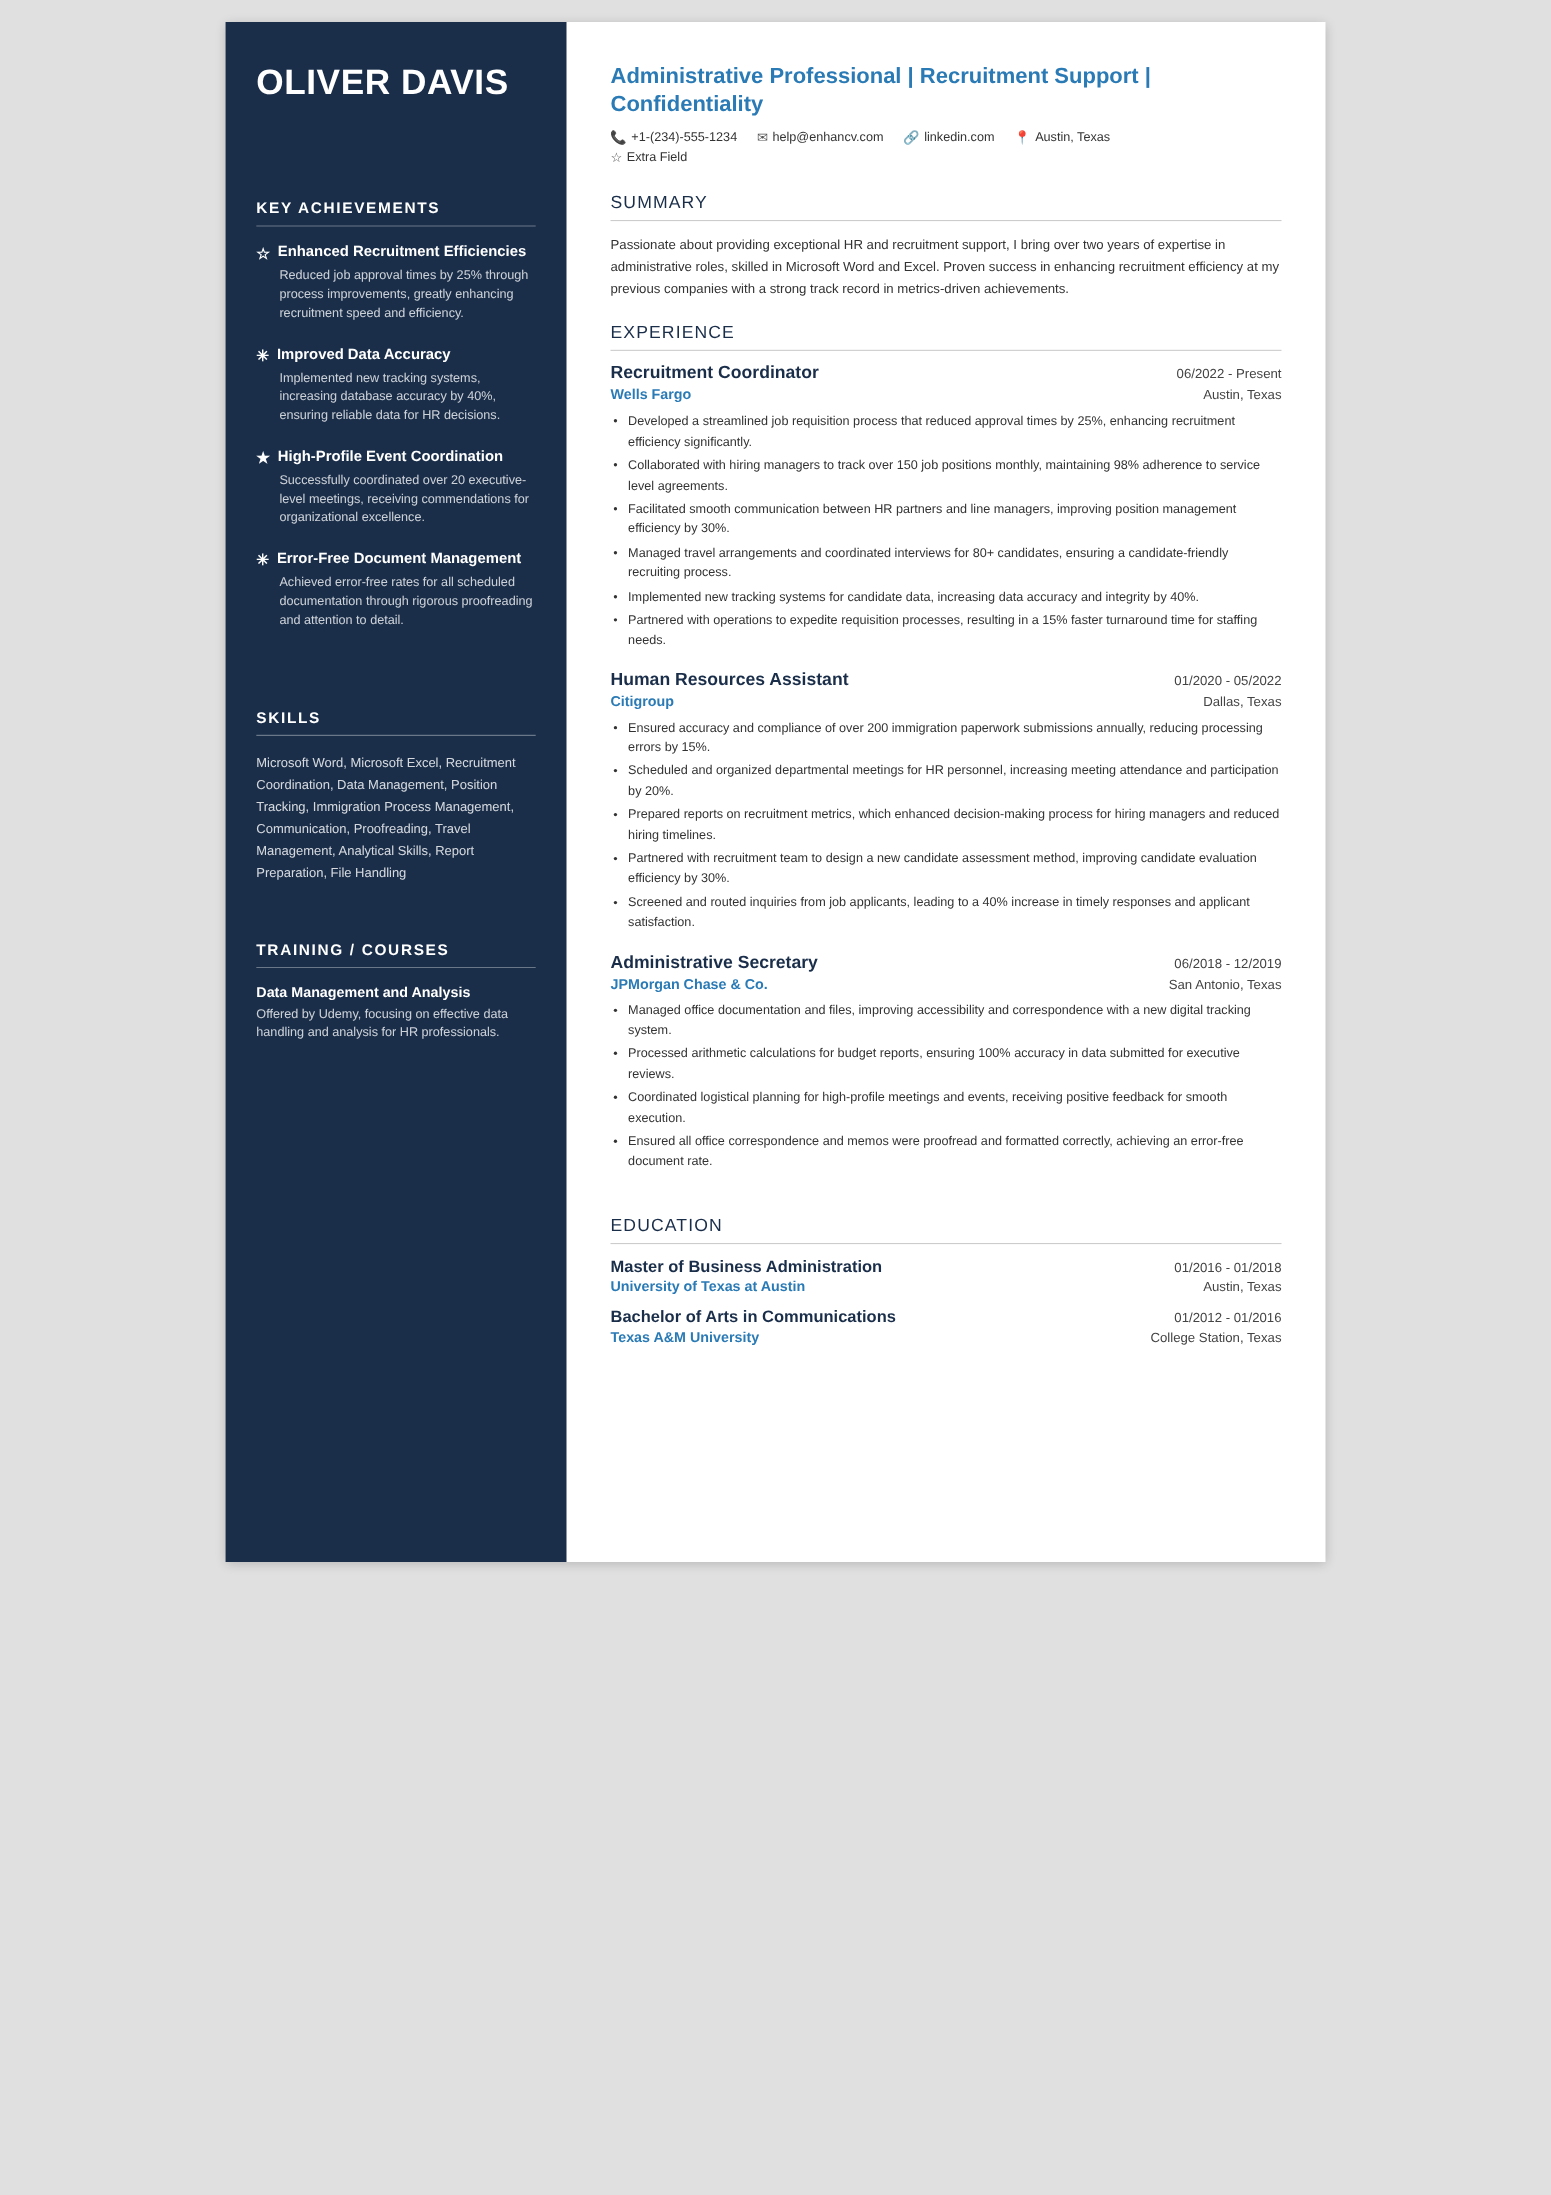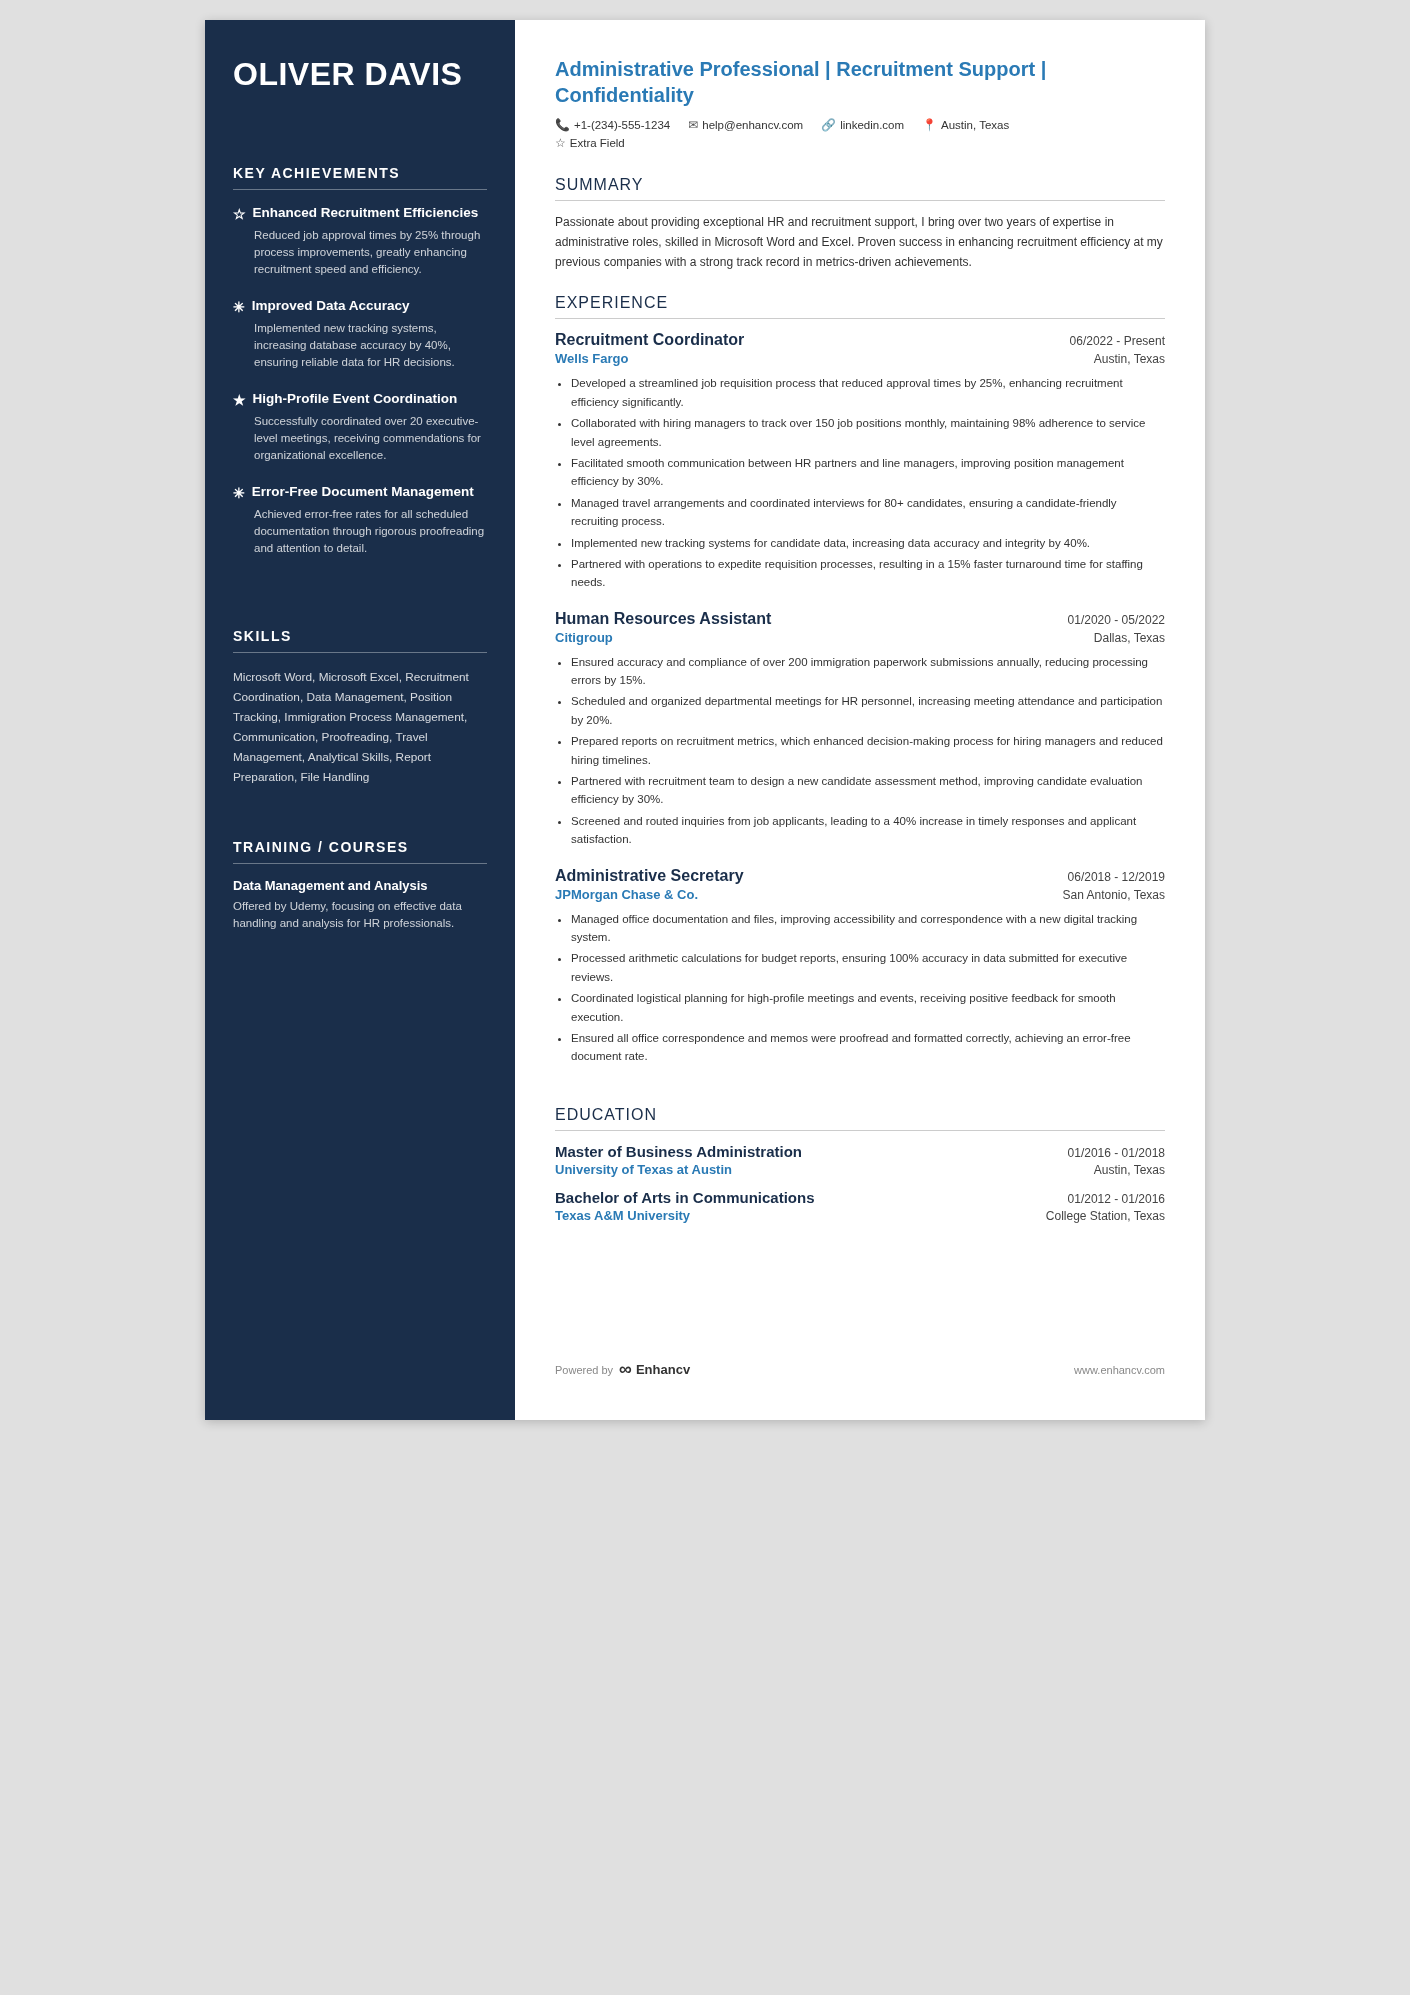--- a/index.html
+++ b/index.html
@@ -29,21 +29,21 @@
       display: flex;
       flex-direction: column;
       gap: 0;
     }
     .sidebar-name {
       font-size: 32px;
       font-weight: 900;
       color: #fff;
       letter-spacing: 0.5px;
       line-height: 1.15;
-      margin-bottom: 20px;
+      margin-bottom: 36px;
     }
     .sidebar-section-title {
       font-size: 14px;
       font-weight: 700;
       color: #fff;
       letter-spacing: 1.5px;
       text-transform: uppercase;
       margin-bottom: 8px;
       margin-top: 52px;
     }
@@ -434,24 +434,14 @@
           <span class="edu-title">Bachelor of Arts in Communications</span>
           <span class="edu-date">01/2012 - 01/2016</span>
         </div>
         <div class="edu-inst-row">
           <span class="edu-inst">Texas A&amp;M University</span>
           <span class="edu-location">College Station, Texas</span>
         </div>
       </div>
     </div>
 
-    <div class="footer-bar">
-      <div class="footer-left">
-        <span>Powered by</span>
-        <div class="footer-logo">
-          <span class="footer-logo-icon">∞</span>
-          <span>Enhancv</span>
-        </div>
-      </div>
-      <div class="footer-right">www.enhancv.com</div>
-    </div>
   </div>
 </div>
 
 </body></html>

